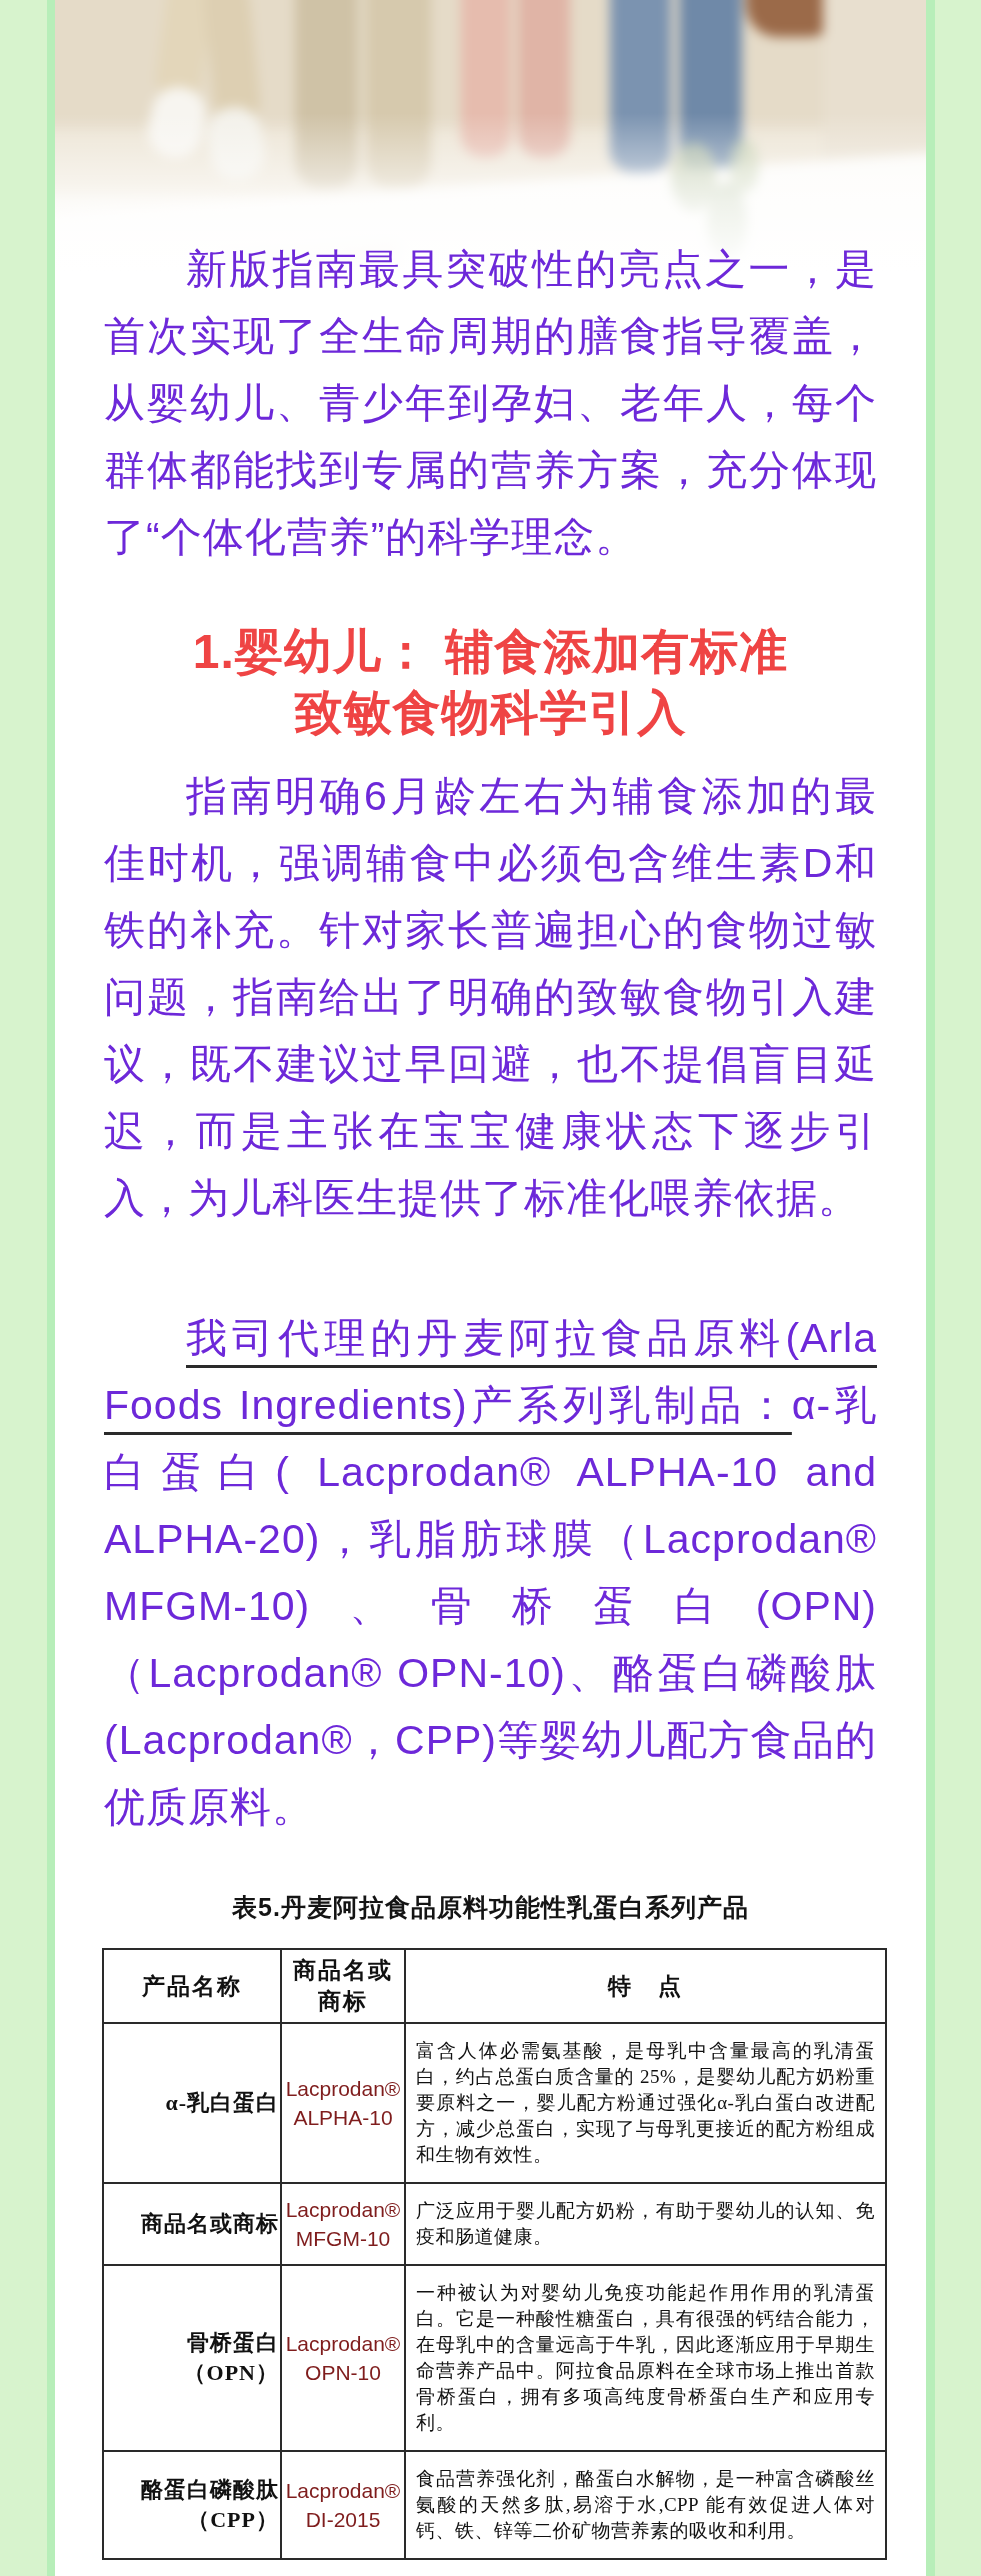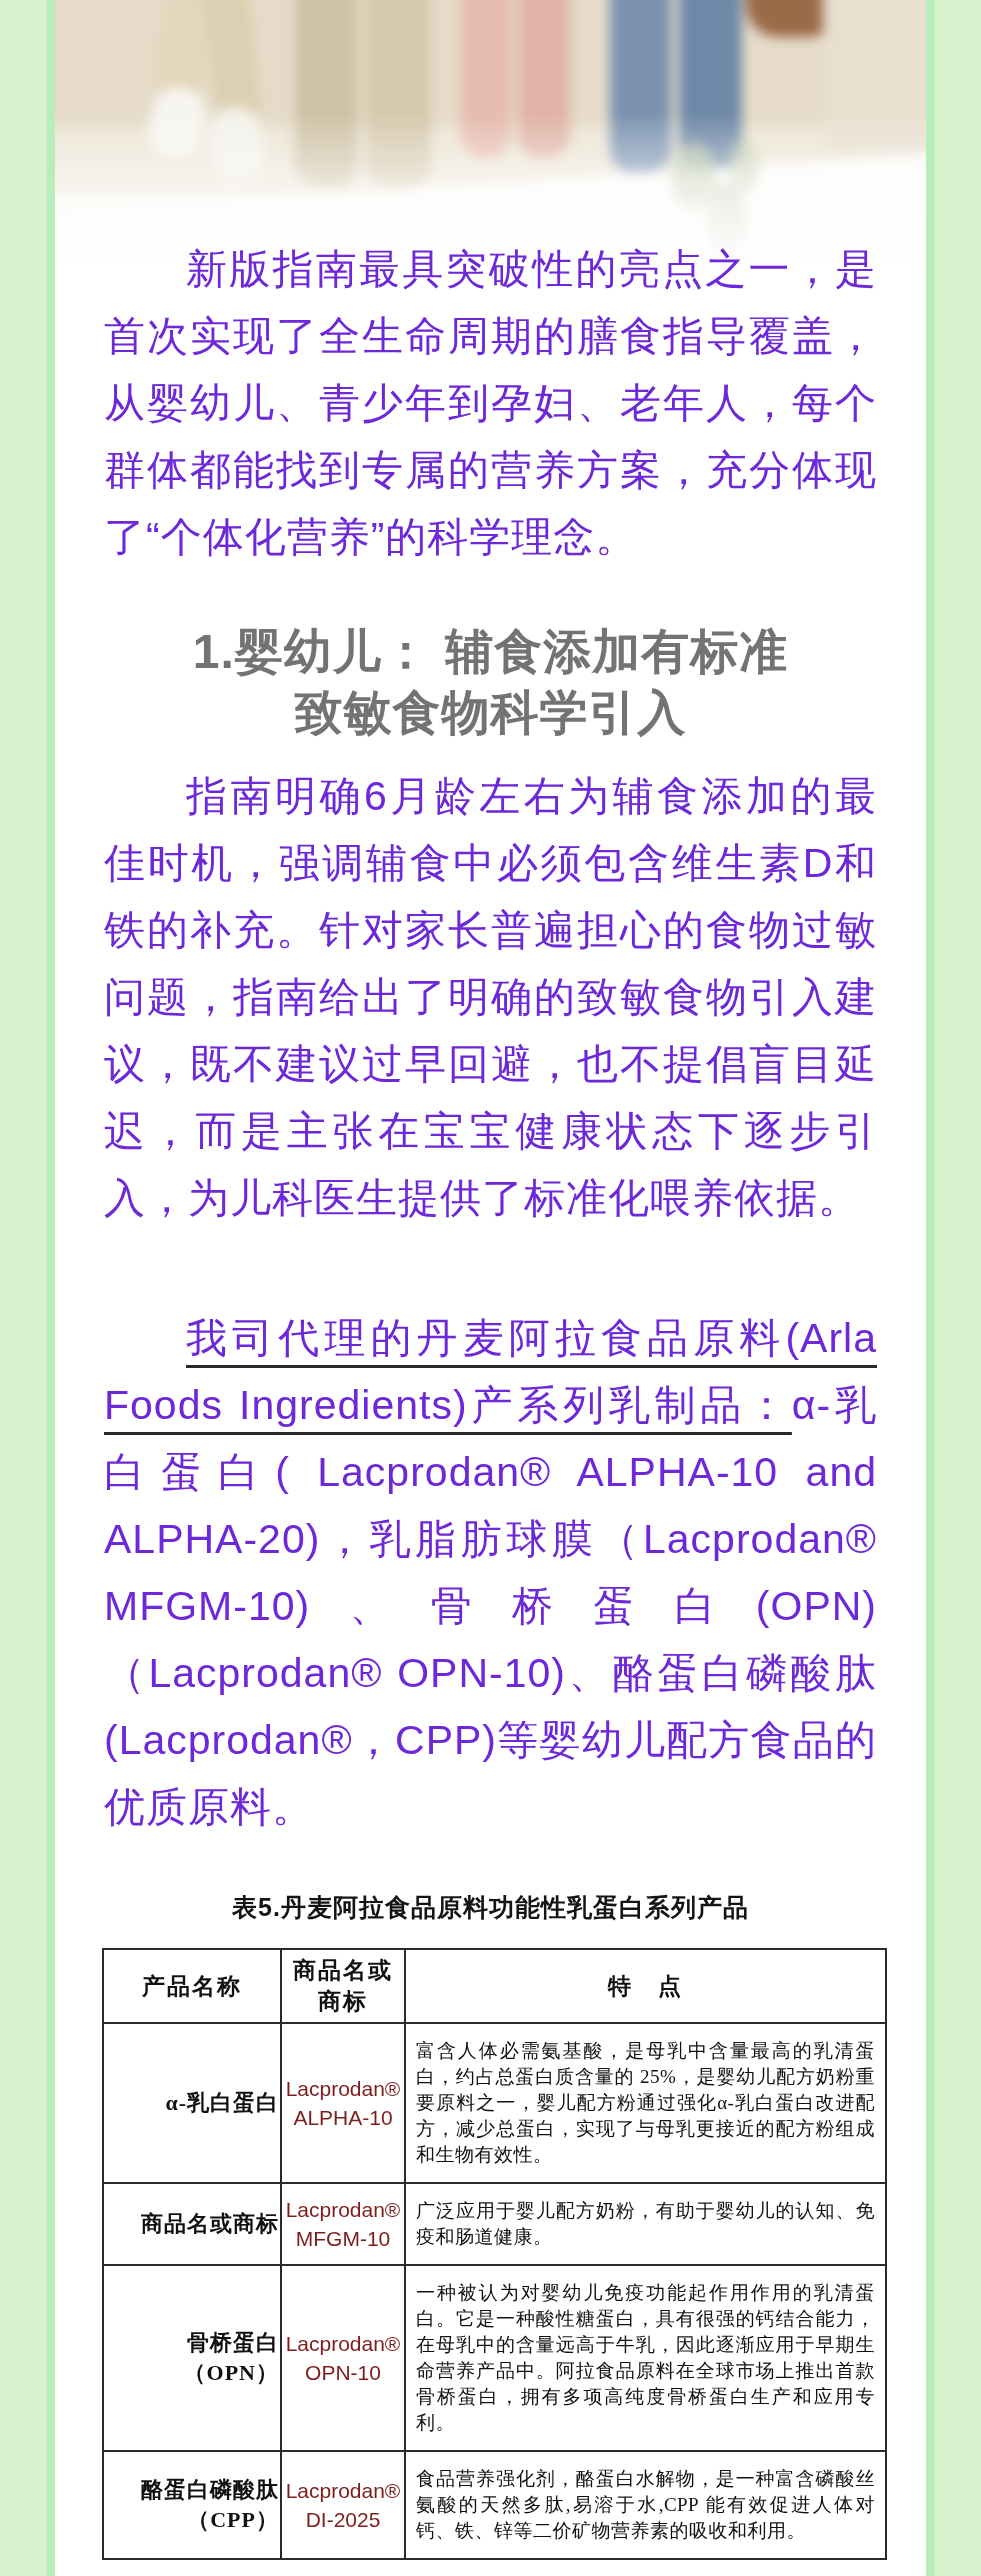--- a/index.html
+++ b/index.html
@@ -40,21 +40,21 @@
     background:linear-gradient(180deg,rgba(255,255,255,0) 0%,rgba(255,255,255,0) 38%,rgba(255,255,255,.72) 68%,#ffffff 92%);}
 
   
   .article{position:relative;margin-top:-61px;padding:0 49px;}
   .body-p{margin:0;font-size:41px;line-height:67px;letter-spacing:1px;color:#6d28d9;
     text-align:justify;text-indent:2em;}
   .p2{margin-top:20px;}
   .p3{margin-top:73px;}
   .p4{margin-top:32px;}
   .underlined{text-decoration:underline;text-decoration-thickness:2.5px;text-underline-offset:13px;text-decoration-color:#2a2a2a;}
-  .green-heading{margin:50px 0 0;text-align:center;font-size:48px;line-height:61px;font-weight:bold;color:#737373;letter-spacing:1px;}
+  .green-heading{margin:50px 0 0;text-align:center;font-size:48px;line-height:61px;font-weight:bold;color:#ef4444;letter-spacing:1px;}
   .h-line{display:block;}
 
   
   .tbl-caption{margin-top:50px;text-align:center;font-size:25px;font-weight:bold;color:#141414;letter-spacing:1px;
     font-family:Liberation Sans, sans-serif;}
   table.product-table{margin-top:24px;margin-left:-2px;width:785px;border-collapse:collapse;table-layout:fixed;
     font-family:"Liberation Serif","DejaVu Serif",serif;color:#111;}
   .product-table th,.product-table td{border:2px solid #2a2a2a;vertical-align:middle;}
   .product-table th{font-size:23px;font-weight:bold;padding:5px 4px;text-align:center;letter-spacing:2px;}
   col.c1{width:178px;}col.c2{width:124px;}
@@ -158,21 +158,21 @@
           </td>
           <td class="cell-feat">一种被认为对婴幼儿免疫功能起作用作用的乳清蛋白。它是一种酸性糖蛋白，具有很强的钙结合能力，在母乳中的含量远高于牛乳，因此逐渐应用于早期生命营养产品中。阿拉食品原料在全球市场上推出首款骨桥蛋白，拥有多项高纯度骨桥蛋白生产和应用专利。</td>
         </tr>
         <tr>
           <td class="cell-name">
             <div>酪蛋白磷酸肽</div>
             <div>（CPP）</div>
           </td>
           <td class="cell-brand">
             <div>Lacprodan®</div>
-            <div>DI-2025</div>
+            <div>DI-2015</div>
           </td>
           <td class="cell-feat">食品营养强化剂，酪蛋白水解物，是一种富含磷酸丝氨酸的天然多肽,易溶于水,CPP 能有效促进人体对钙、铁、锌等二价矿物营养素的吸收和利用。</td>
         </tr>
       </tbody>
     </table>
 
     <p class="body-p p4"><span class="underlined">丹麦阿拉食品原料乳清蛋白浓缩物系列产品。</span></p>
 
   </div>
 </div>

